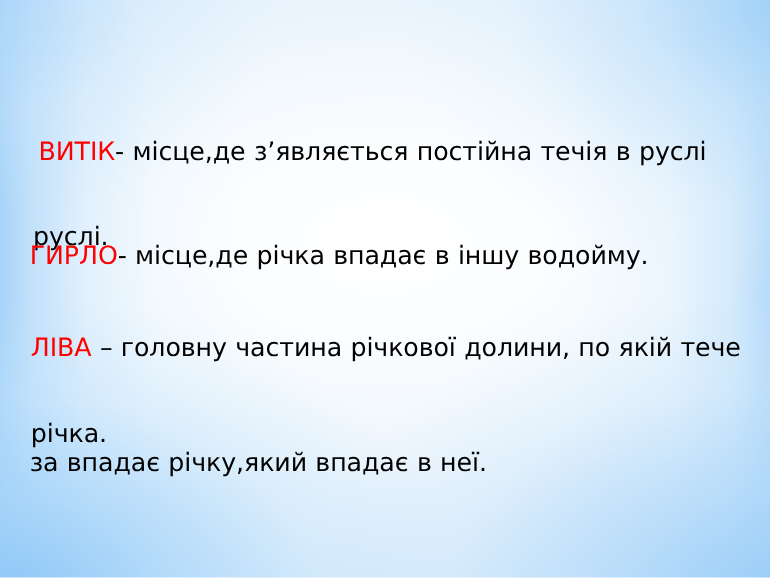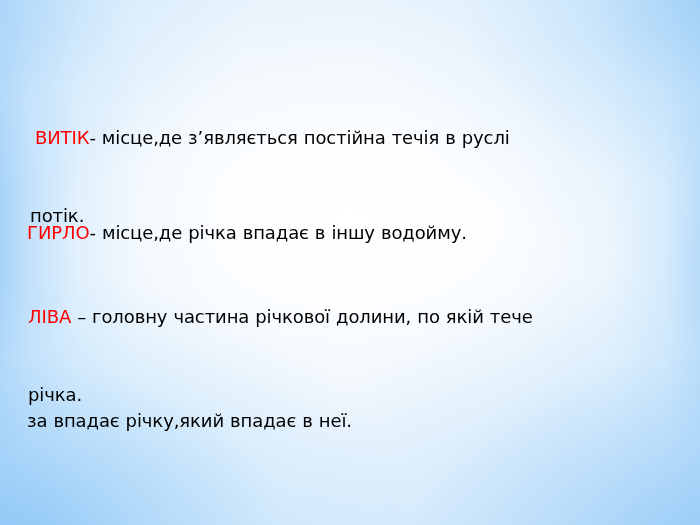--- a/index.html
+++ b/index.html
@@ -94,21 +94,21 @@
     position: absolute;
     inset: 0;
     padding: 0;
   }
 
   .para {
     position: absolute;
     left: 0;
     right: 0;
     color: #000000;
-    font-size: 18px;
+    font-size: 23px;
     line-height: 26px;
     letter-spacing: -0.1px;
     word-spacing: 0.4px;
     white-space: pre-wrap;
   }
   .term {
     color: #ff0000;
   }
   .rest {
     color: #000000;
@@ -133,21 +133,21 @@
   <div class="bg-layer" id="bg-right"></div>
   <div class="bg-layer" id="bg-top-left"></div>
   <div class="bg-layer" id="bg-top-right"></div>
   <div class="bg-layer" id="bg-bottom-left"></div>
   <div class="bg-layer" id="bg-bottom-right"></div>
 
   <div id="content">
 
     <div class="para" id="para-vytik">
       <span class="line line-1"><span class="term">ВИТІК</span><span class="rest">- місце,де з’являється постійна течія в руслі</span></span>
-      <span class="line line-2"><span class="rest">потік.</span></span>
+      <span class="line line-2"><span class="rest">руслі.</span></span>
     </div>
 
     <div class="para" id="para-gyrlo">
       <span class="line line-1"><span class="term">ГИРЛО</span><span class="rest">- місце,де річка впадає в іншу водойму.</span></span>
     </div>
 
     <div class="para" id="para-ruslo">
       <span class="line line-1"><span class="term">ЛІВА</span><span class="rest"> – головну частина річкової долини, по якій тече</span></span>
       <span class="line line-2"><span class="rest">річка.</span></span>
     </div>

